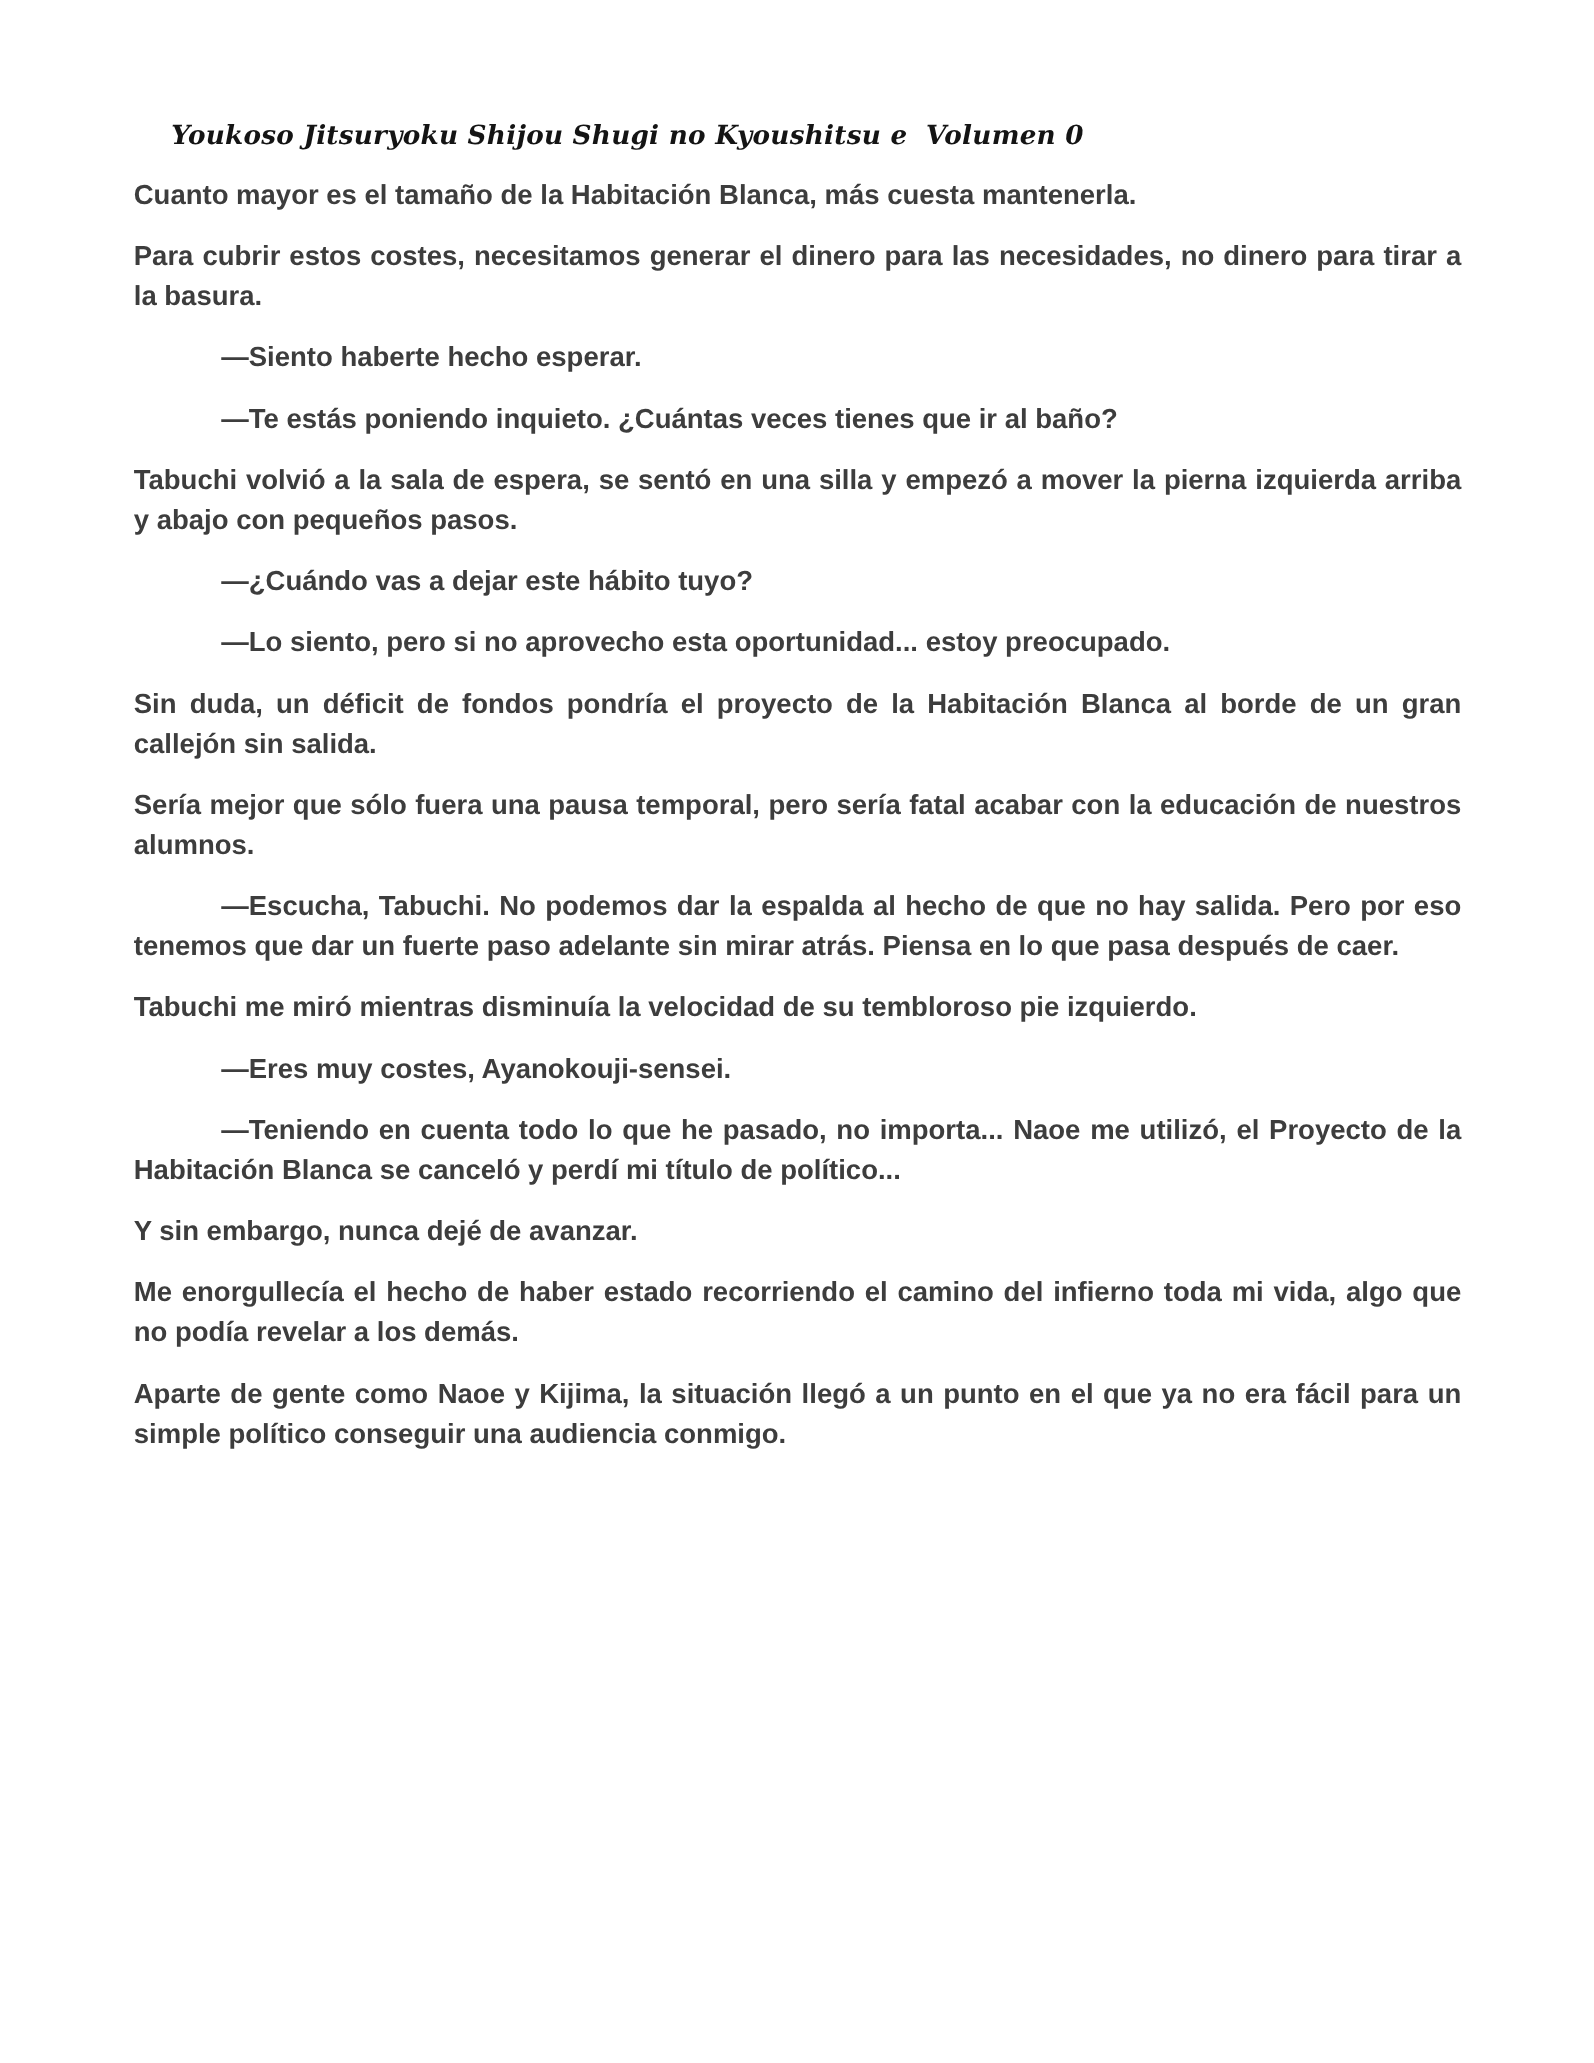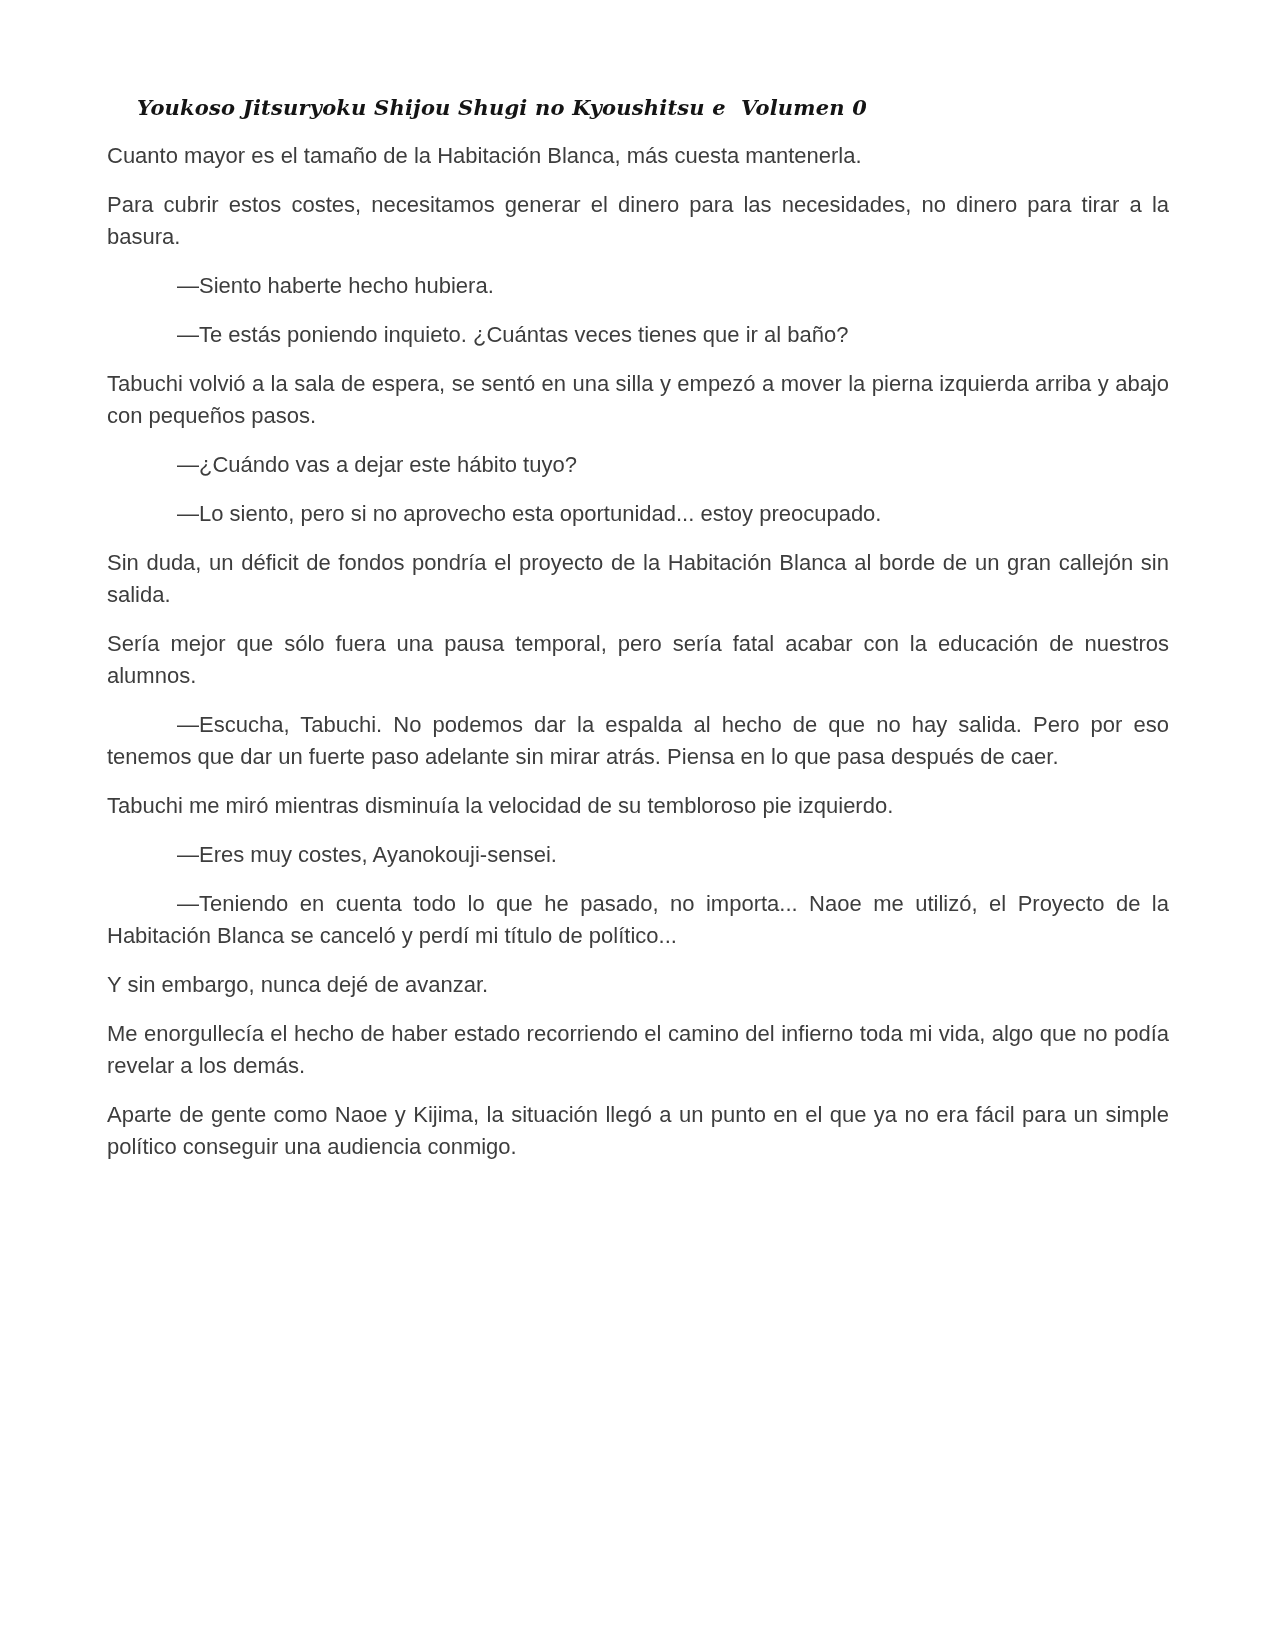--- a/index.html
+++ b/index.html
@@ -28,20 +28,21 @@
   }
   .doc-body {
     position: absolute;
     top: 140px;
     left: 107px;
     right: 106px;
     color: #3d3d3d;
     font-size: 22px;
     line-height: 32px;
     text-align: justify;
+    font-weight: bold;
   }
   .para { margin-bottom: 17px; }
   .para.dialogue { text-indent: 70px; }
   .doc-footer {
     position: absolute;
     left: 107px;
     right: 106px;
     top: 1558px;
   }
   .footer-rule {
@@ -72,21 +73,21 @@
 
 <div class="page">
 
   <header class="doc-header">
     <span>Youkoso Jitsuryoku Shijou Shugi no Kyoushitsu e  Volumen 0</span>
   </header>
 
   <main class="doc-body">
       <p class="para">Cuanto mayor es el tamaño de la Habitación Blanca, más cuesta mantenerla.</p>
       <p class="para">Para cubrir estos costes, necesitamos generar el dinero para las necesidades, no dinero para tirar a la basura.</p>
-      <p class="para dialogue">—Siento haberte hecho hubiera.</p>
+      <p class="para dialogue">—Siento haberte hecho esperar.</p>
       <p class="para dialogue">—Te estás poniendo inquieto. ¿Cuántas veces tienes que ir al baño?</p>
       <p class="para">Tabuchi volvió a la sala de espera, se sentó en una silla y empezó a mover la pierna izquierda arriba y abajo con pequeños pasos.</p>
       <p class="para dialogue">—¿Cuándo vas a dejar este hábito tuyo?</p>
       <p class="para dialogue">—Lo siento, pero si no aprovecho esta oportunidad... estoy preocupado.</p>
       <p class="para">Sin duda, un déficit de fondos pondría el proyecto de la Habitación Blanca al borde de un gran callejón sin salida.</p>
       <p class="para">Sería mejor que sólo fuera una pausa temporal, pero sería fatal acabar con la educación de nuestros alumnos.</p>
       <p class="para dialogue">—Escucha, Tabuchi. No podemos dar la espalda al hecho de que no hay salida. Pero por eso tenemos que dar un fuerte paso adelante sin mirar atrás. Piensa en lo que pasa después de caer.</p>
       <p class="para">Tabuchi me miró mientras disminuía la velocidad de su tembloroso pie izquierdo.</p>
       <p class="para dialogue">—Eres muy costes, Ayanokouji-sensei.</p>
       <p class="para dialogue">—Teniendo en cuenta todo lo que he pasado, no importa... Naoe me utilizó, el Proyecto de la Habitación Blanca se canceló y perdí mi título de político...</p>

